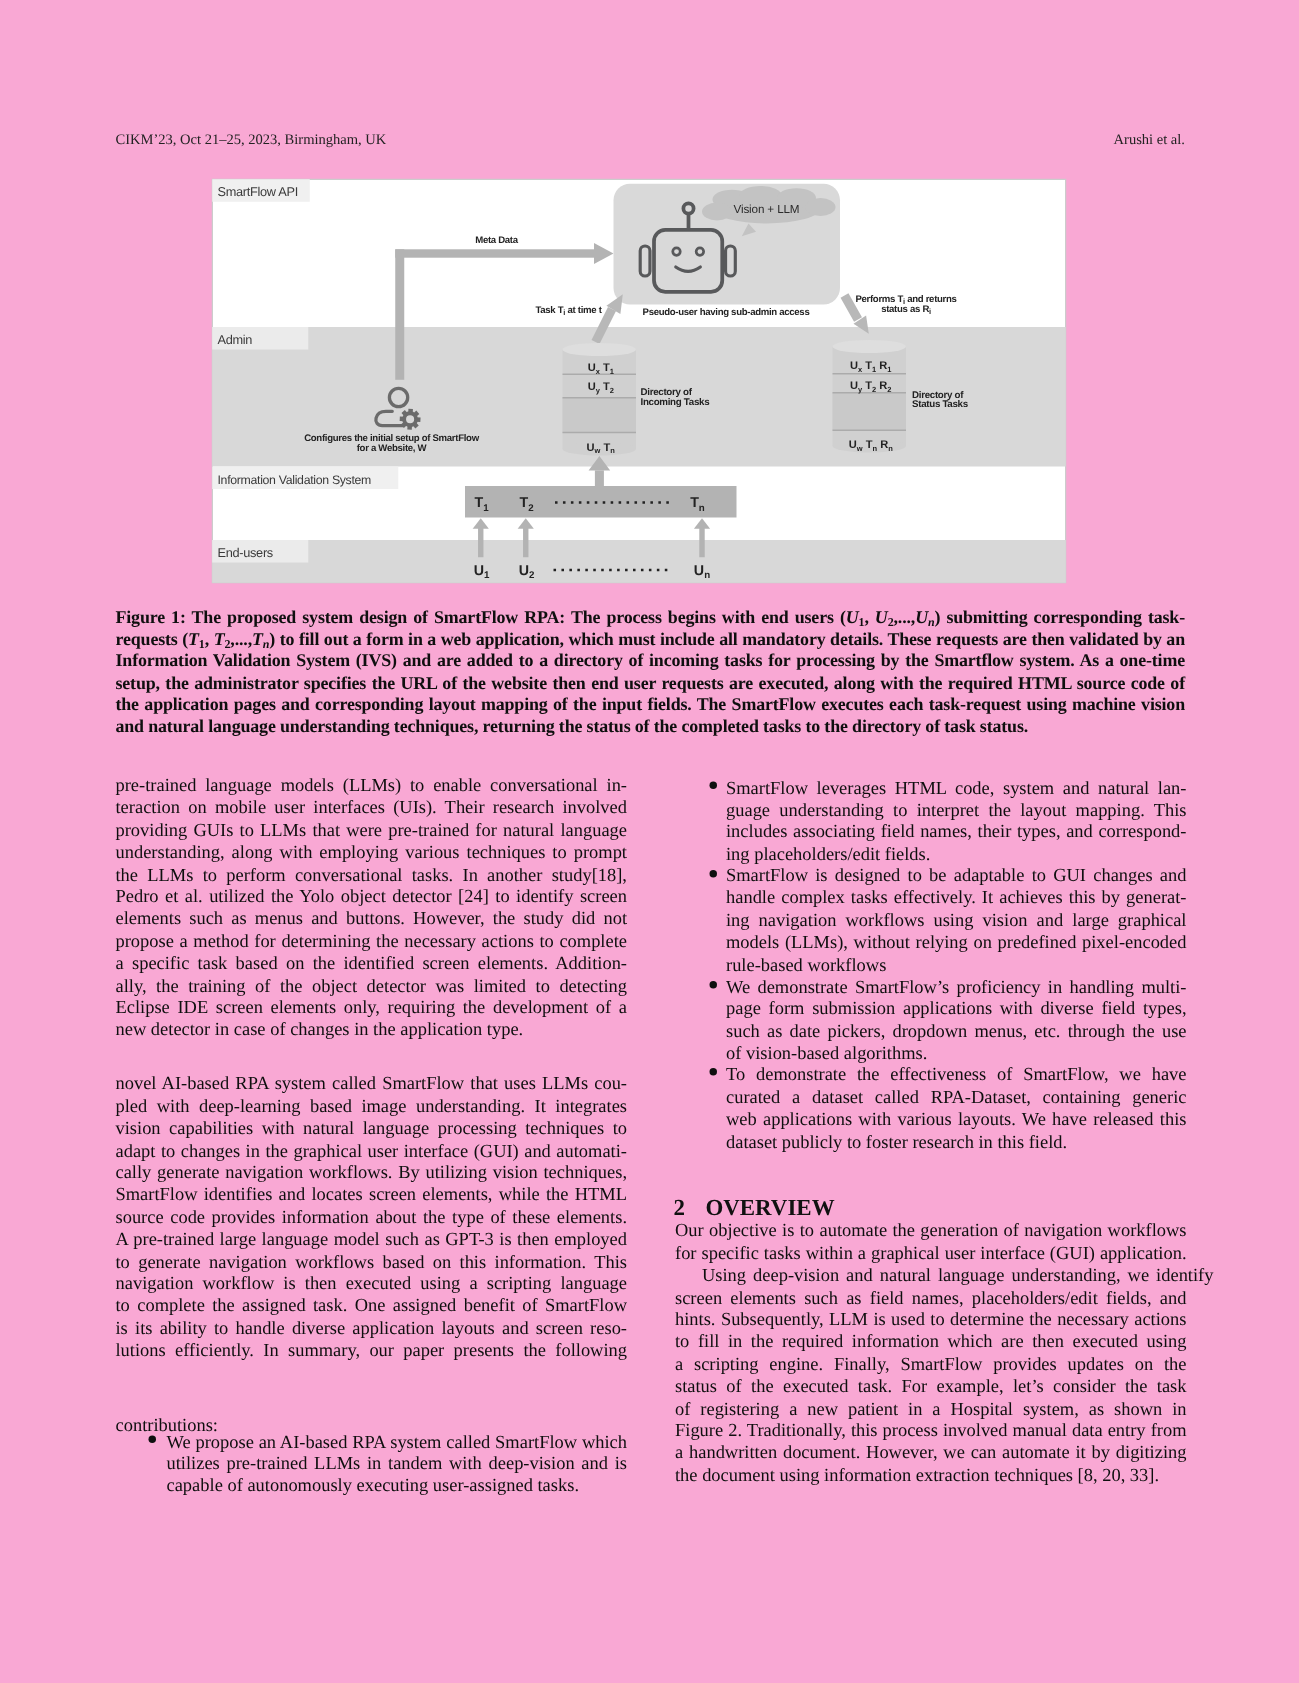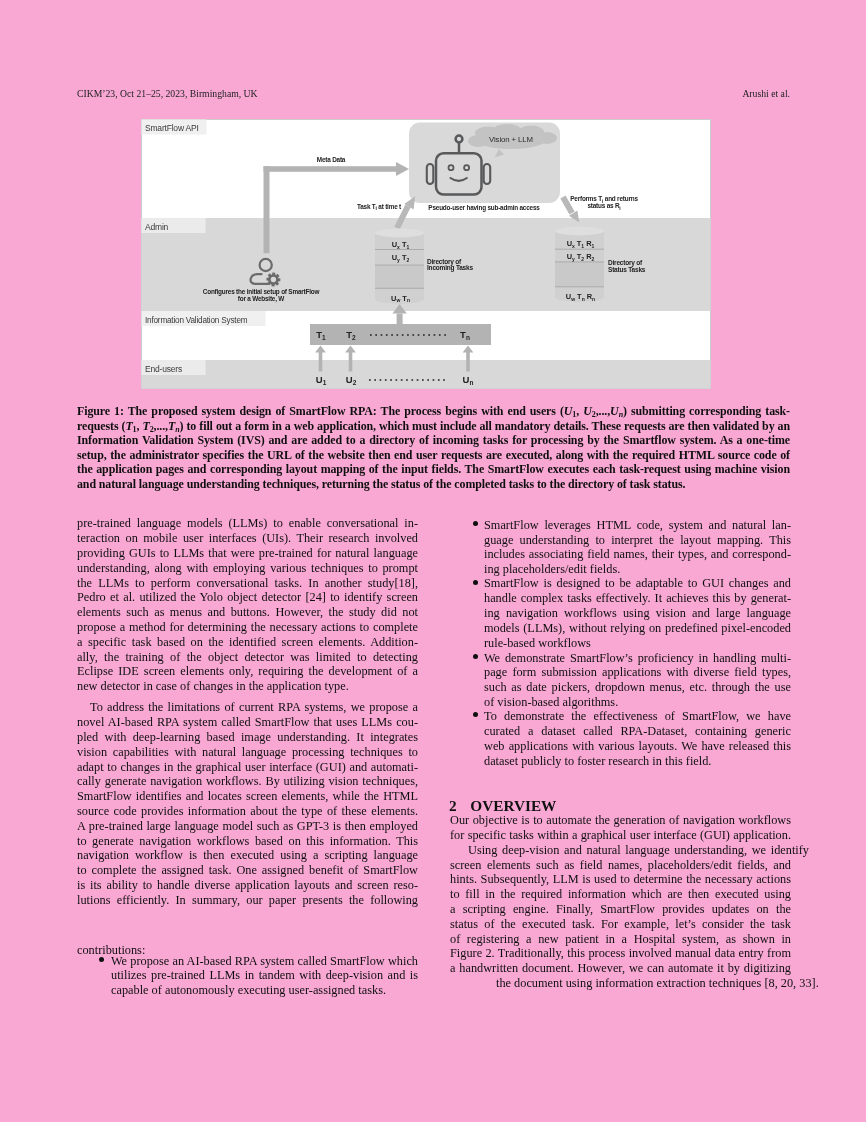--- a/index.html
+++ b/index.html
@@ -169,21 +169,20 @@
 <div class="bl" style="left:77px;top:560.8px;width:341px;">understanding, along with employing various techniques to prompt</div>
 <div class="bl" style="left:77px;top:575.6px;width:341px;">the LLMs to perform conversational tasks. In another study[18],</div>
 <div class="bl" style="left:77px;top:590.3px;width:341px;">Pedro et al. utilized the Yolo object detector [24] to identify screen</div>
 <div class="bl" style="left:77px;top:605.1px;width:341px;">elements such as menus and buttons. However, the study did not</div>
 <div class="bl" style="left:77px;top:619.9px;width:341px;">propose a method for determining the necessary actions to complete</div>
 <div class="bl" style="left:77px;top:634.7px;width:341px;">a specific task based on the identified screen elements. Addition-</div>
 <div class="bl" style="left:77px;top:649.5px;width:341px;">ally, the training of the object detector was limited to detecting</div>
 <div class="bl" style="left:77px;top:664.2px;width:341px;">Eclipse IDE screen elements only, requiring the development of a</div>
 <div class="bl last" style="left:77px;top:679.0px;width:341px;">new detector in case of changes in the application type.</div>
 
-<div class="bl" style="left:77px;top:700.4px;width:341px;text-indent:13px;">To address the limitations of current RPA systems, we propose a</div>
 <div class="bl" style="left:77px;top:715.2px;width:341px;">novel AI-based RPA system called SmartFlow that uses LLMs cou-</div>
 <div class="bl" style="left:77px;top:730.0px;width:341px;">pled with deep-learning based image understanding. It integrates</div>
 <div class="bl" style="left:77px;top:744.8px;width:341px;">vision capabilities with natural language processing techniques to</div>
 <div class="bl" style="left:77px;top:759.6px;width:341px;">adapt to changes in the graphical user interface (GUI) and automati-</div>
 <div class="bl" style="left:77px;top:774.3px;width:341px;">cally generate navigation workflows. By utilizing vision techniques,</div>
 <div class="bl" style="left:77px;top:789.1px;width:341px;">SmartFlow identifies and locates screen elements, while the HTML</div>
 <div class="bl" style="left:77px;top:803.9px;width:341px;">source code provides information about the type of these elements.</div>
 <div class="bl" style="left:77px;top:818.7px;width:341px;">A pre-trained large language model such as GPT-3 is then employed</div>
 <div class="bl" style="left:77px;top:833.5px;width:341px;">to generate navigation workflows based on this information. This</div>
 <div class="bl" style="left:77px;top:848.2px;width:341px;">navigation workflow is then executed using a scripting language</div>
@@ -198,21 +197,21 @@
 <div class="bl last" style="left:111px;top:983.2px;width:307px;">capable of autonomously executing user-assigned tasks.</div>
 
 <div style="position:absolute;left:472.5px;top:520.8px;width:5px;height:5px;border-radius:50%;background:#0f0f0f;"></div>
 <div class="bl" style="left:484px;top:517.7px;width:307px;">SmartFlow leverages HTML code, system and natural lan-</div>
 <div class="bl" style="left:484px;top:532.5px;width:307px;">guage understanding to interpret the layout mapping. This</div>
 <div class="bl" style="left:484px;top:547.3px;width:307px;">includes associating field names, their types, and correspond-</div>
 <div class="bl last" style="left:484px;top:562.1px;width:307px;">ing placeholders/edit fields.</div>
 <div style="position:absolute;left:472.5px;top:579.5px;width:5px;height:5px;border-radius:50%;background:#0f0f0f;"></div>
 <div class="bl" style="left:484px;top:576.4px;width:307px;">SmartFlow is designed to be adaptable to GUI changes and</div>
 <div class="bl" style="left:484px;top:591.2px;width:307px;">handle complex tasks effectively. It achieves this by generat-</div>
-<div class="bl" style="left:484px;top:606.0px;width:307px;">ing navigation workflows using vision and large language</div>
+<div class="bl" style="left:484px;top:606.0px;width:307px;">ing navigation workflows using vision and large graphical</div>
 <div class="bl" style="left:484px;top:620.8px;width:307px;">models (LLMs), without relying on predefined pixel-encoded</div>
 <div class="bl last" style="left:484px;top:635.6px;width:307px;">rule-based workflows</div>
 <div style="position:absolute;left:472.5px;top:653.6px;width:5px;height:5px;border-radius:50%;background:#0f0f0f;"></div>
 <div class="bl" style="left:484px;top:650.5px;width:307px;">We demonstrate SmartFlow’s proficiency in handling multi-</div>
 <div class="bl" style="left:484px;top:665.3px;width:307px;">page form submission applications with diverse field types,</div>
 <div class="bl" style="left:484px;top:680.1px;width:307px;">such as date pickers, dropdown menus, etc. through the use</div>
 <div class="bl last" style="left:484px;top:694.9px;width:307px;">of vision-based algorithms.</div>
 <div style="position:absolute;left:472.5px;top:712.3px;width:5px;height:5px;border-radius:50%;background:#0f0f0f;"></div>
 <div class="bl" style="left:484px;top:709.2px;width:307px;">To demonstrate the effectiveness of SmartFlow, we have</div>
 <div class="bl" style="left:484px;top:724.0px;width:307px;">curated a dataset called RPA-Dataset, containing generic</div>
@@ -225,13 +224,13 @@
 <div class="bl" style="left:450px;top:828.1px;width:341px;">for specific tasks within a graphical user interface (GUI) application.</div>
 <div class="bl" style="left:468px;top:842.9px;width:341px;">Using deep-vision and natural language understanding, we identify</div>
 <div class="bl" style="left:450px;top:857.6px;width:341px;">screen elements such as field names, placeholders/edit fields, and</div>
 <div class="bl" style="left:450px;top:872.4px;width:341px;">hints. Subsequently, LLM is used to determine the necessary actions</div>
 <div class="bl" style="left:450px;top:887.2px;width:341px;">to fill in the required information which are then executed using</div>
 <div class="bl" style="left:450px;top:902.0px;width:341px;">a scripting engine. Finally, SmartFlow provides updates on the</div>
 <div class="bl" style="left:450px;top:916.7px;width:341px;">status of the executed task. For example, let’s consider the task</div>
 <div class="bl" style="left:450px;top:931.5px;width:341px;">of registering a new patient in a Hospital system, as shown in</div>
 <div class="bl" style="left:450px;top:946.3px;width:341px;">Figure 2. Traditionally, this process involved manual data entry from</div>
 <div class="bl" style="left:450px;top:961.0px;width:341px;">a handwritten document. However, we can automate it by digitizing</div>
-<div class="bl last" style="left:450px;top:975.8px;width:341px;margin-left:46px;">the document using information extraction techniques [8, 20, 33].</div>
+<div class="bl last" style="left:450px;top:975.8px;width:341px;">the document using information extraction techniques [8, 20, 33].</div>
 </div>
 </body></html>

